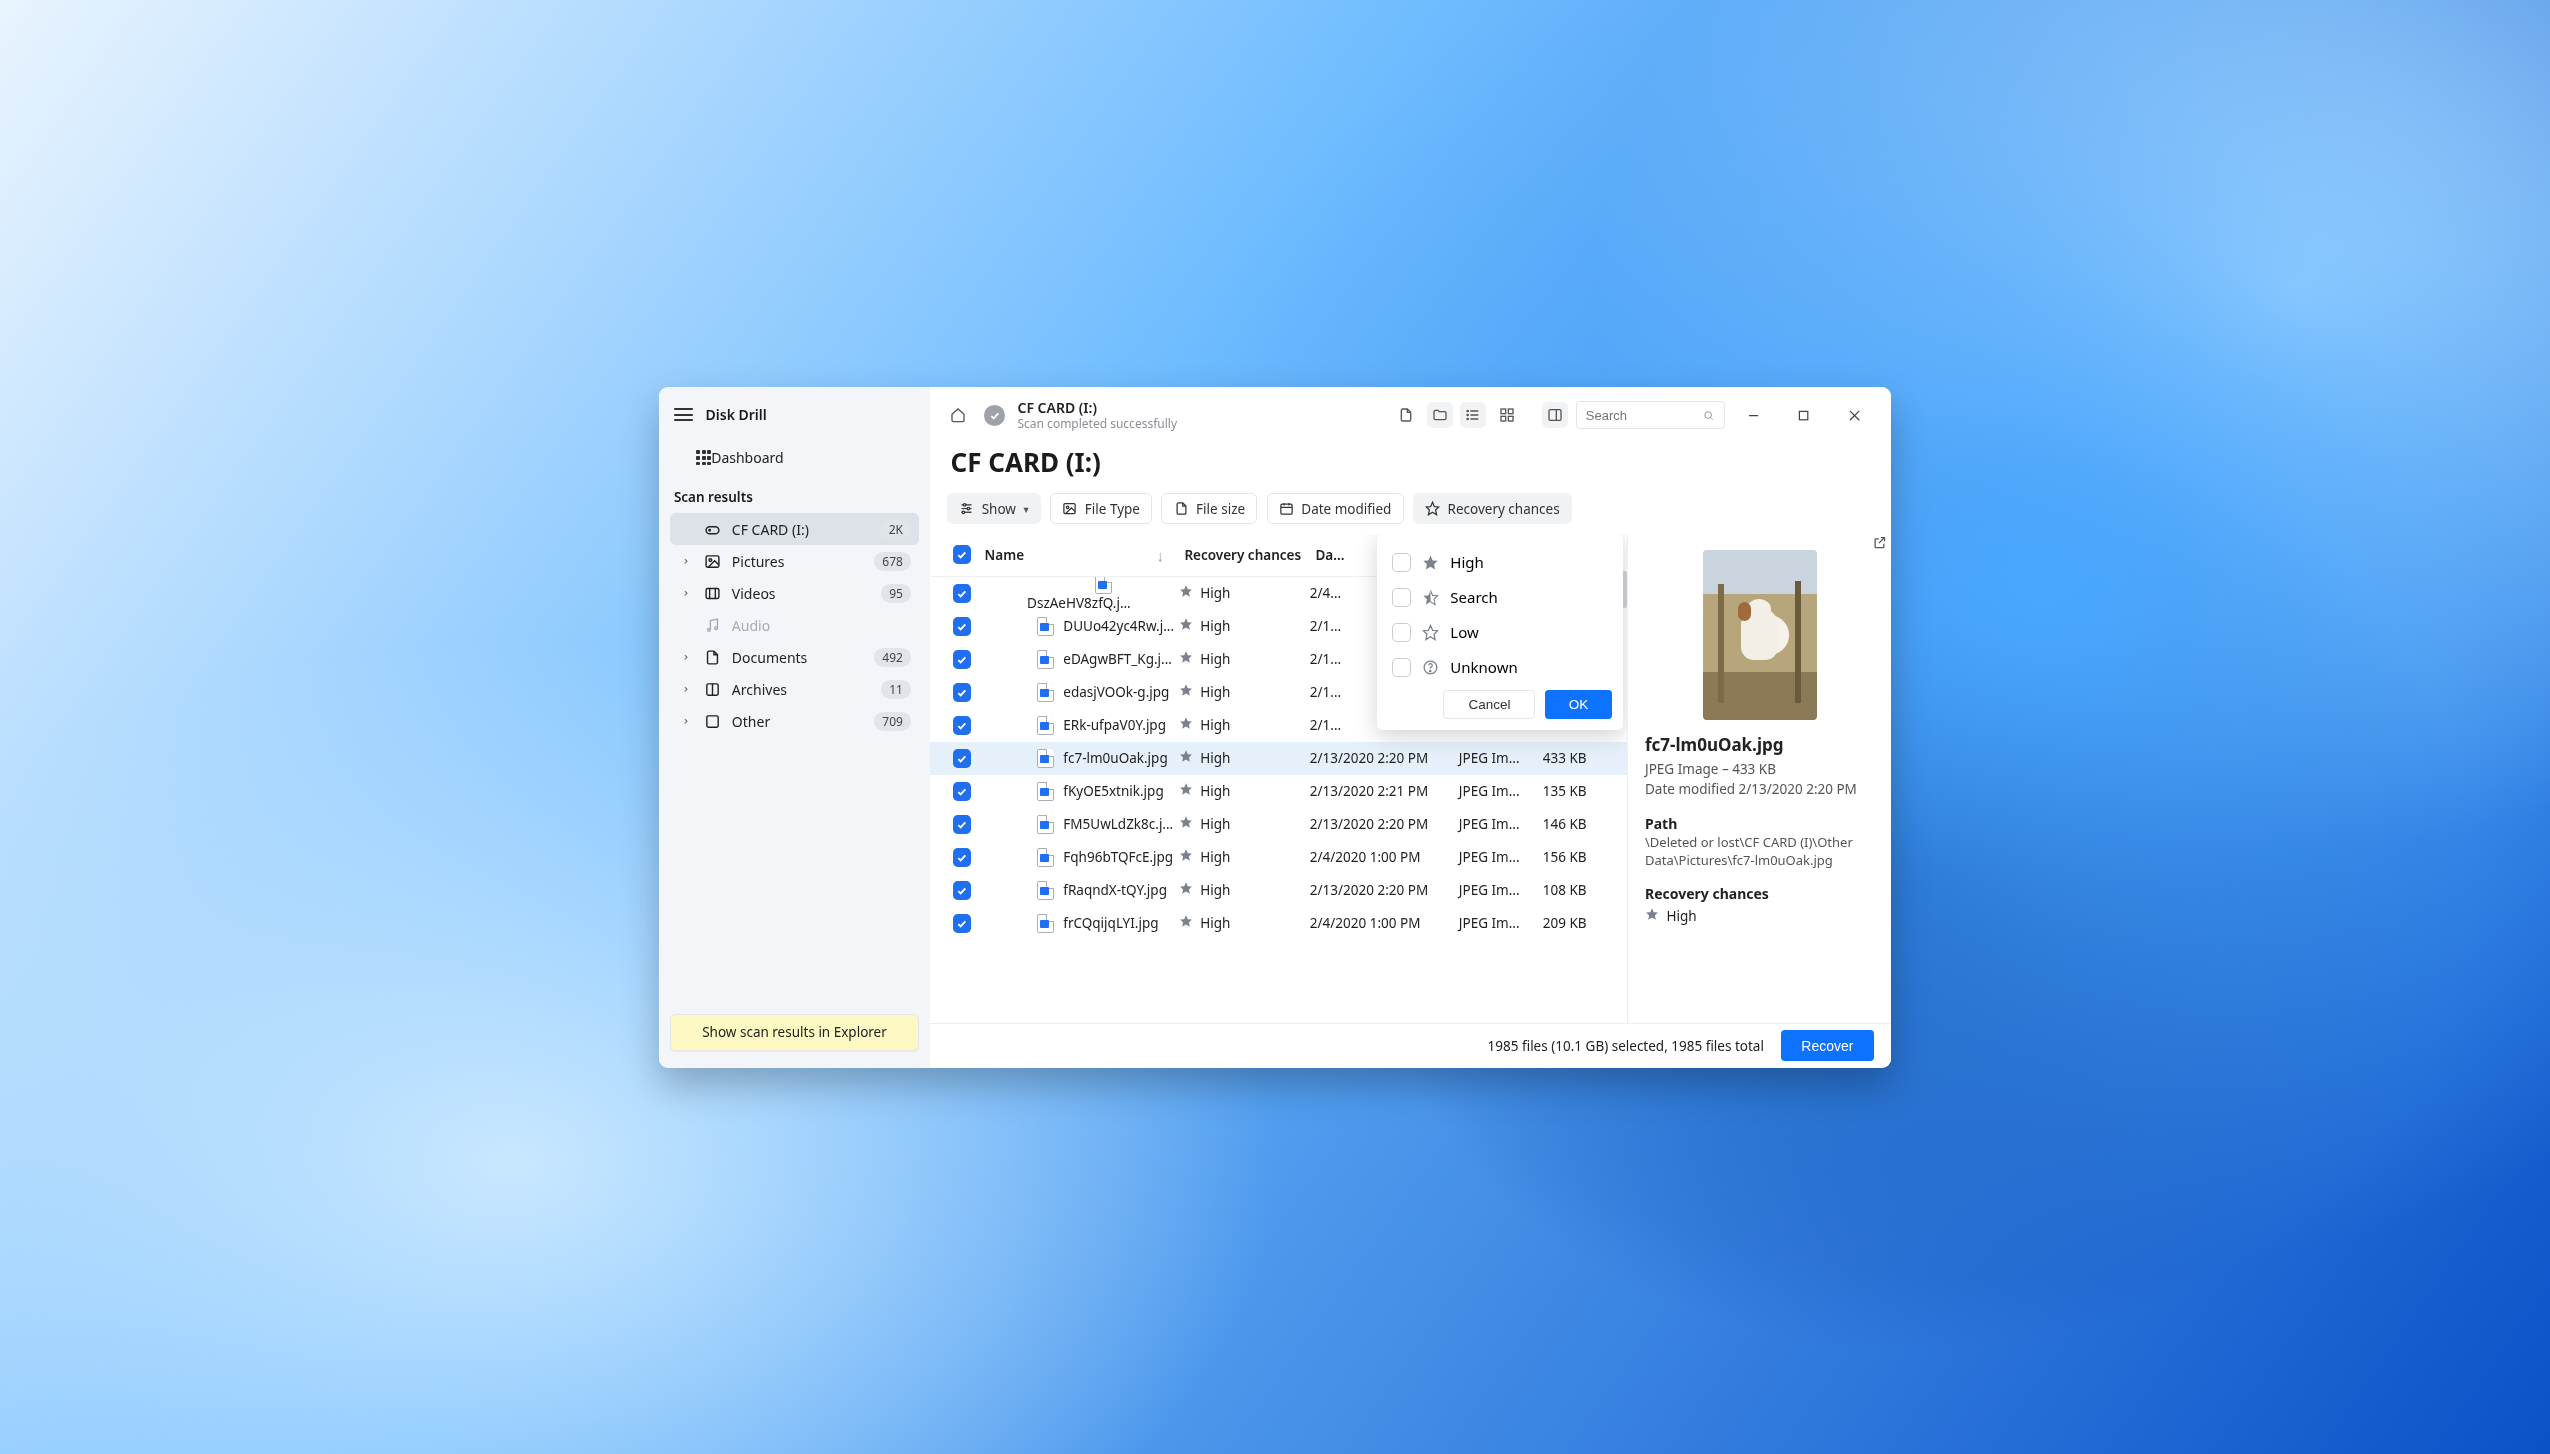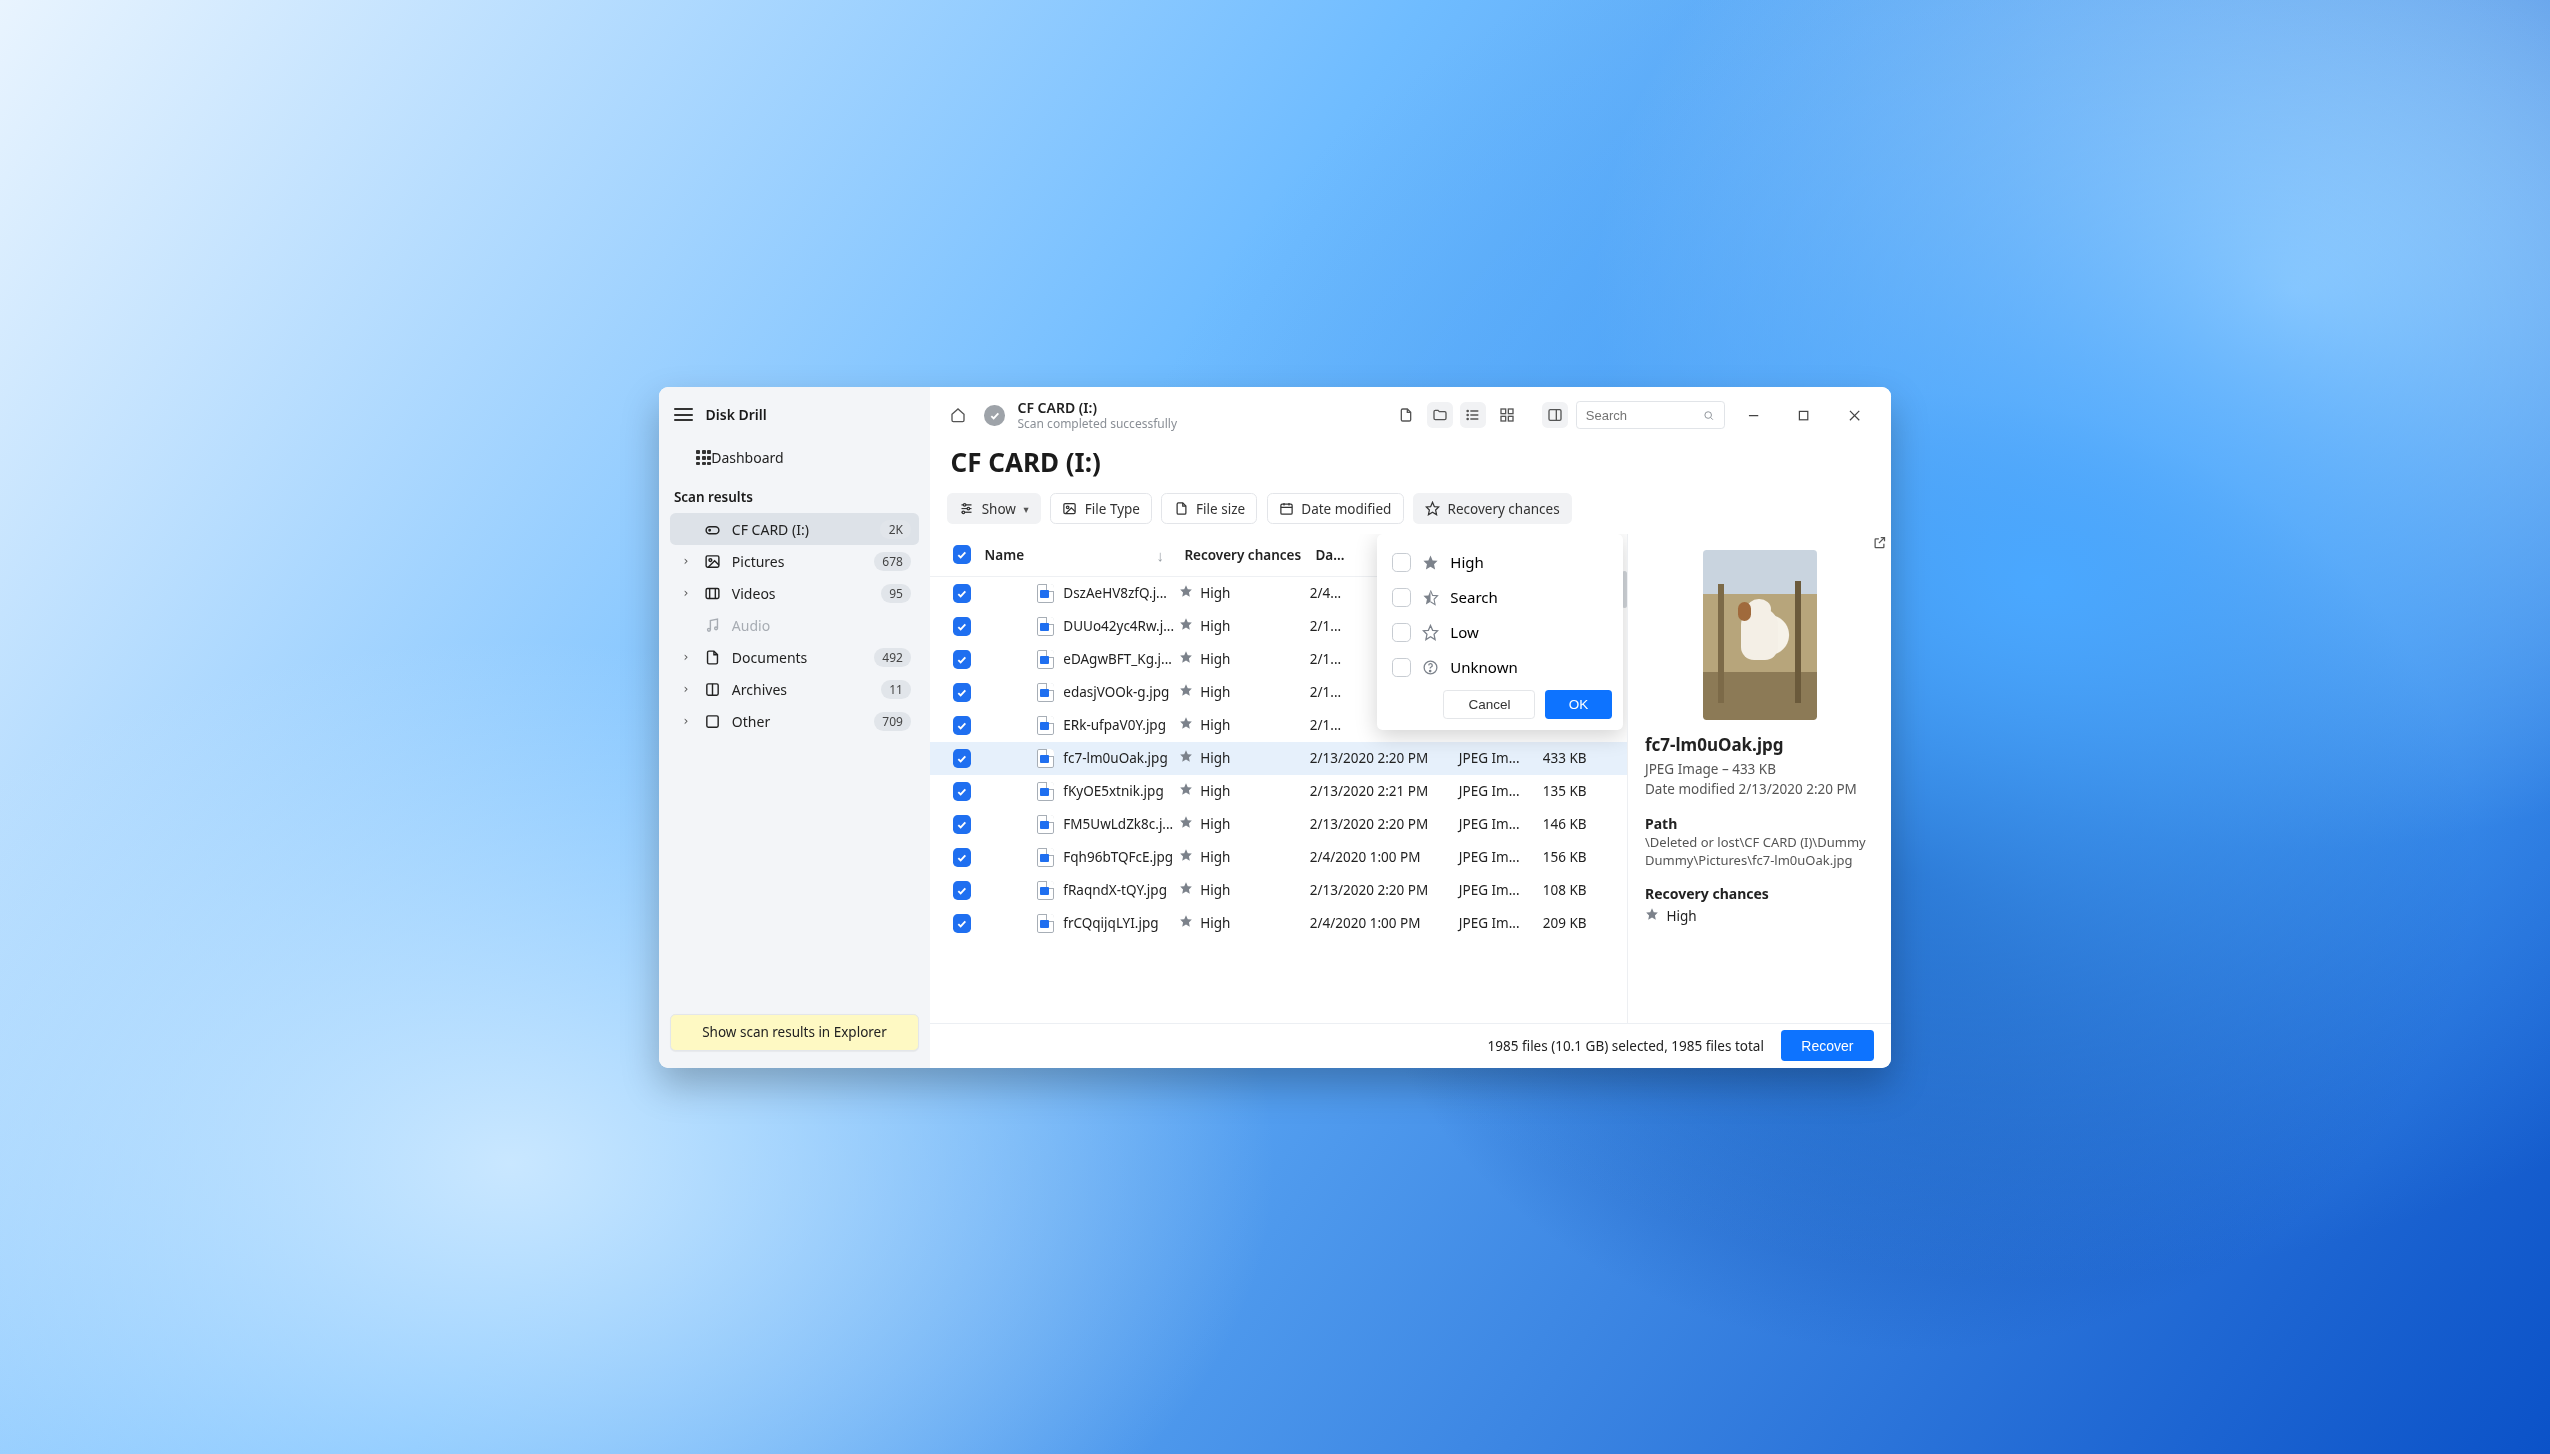--- a/index.html
+++ b/index.html
@@ -410,21 +410,21 @@
         </div>
         <div class="rows" id="rows">
             <div class="row">
               <div class="col-chk">
                 <div class="chkbox">
                   <svg viewBox="0 0 24 24" fill="none" stroke="#fff" stroke-width="4">
                     <polyline points="5 13 10 18 20 7"></polyline>
                   </svg>
                 </div>
               </div>
-              <div class="col-name" style="display:flex;align-items:center;">
+              <div class="col-name" style="display:flex;align-items:center;flex-direction:column;">
                 <span class="file-icon">
                   <span class="page"></span>
                   <span class="square"></span>
                 </span>
                 <span class="fname">DszAeHV8zfQ.j...</span>
               </div>
               <div class="col-rec">
                 <span class="rec-cell">
                   <span class="star"><svg viewBox="0 0 24 24" fill="currentColor">
                       <polygon points="12 2 15 9 22 9.5 17 14.5 18.5 22 12 18 5.5 22 7 14.5 2 9.5 9 9"></polygon>
@@ -766,21 +766,21 @@
               <path d="M20 4l-9 9"></path>
               <path d="M19 14v5a1 1 0 0 1-1 1H6a1 1 0 0 1-1-1V7a1 1 0 0 1 1-1h5"></path>
             </svg></div>
         <div class="thumb">
             <div class="dog"></div>
           </div>
         <div class="d-title">fc7-lm0uOak.jpg</div>
         <div class="d-line">JPEG Image – 433 KB</div>
         <div class="d-line">Date modified 2/13/2020 2:20 PM</div>
         <div class="d-h">Path</div>
-        <div class="d-path">\Deleted or lost\CF CARD (I)\Dummy Dummy\Pictures\fc7-lm0uOak.jpg</div>
+        <div class="d-path">\Deleted or lost\CF CARD (I)\Other Data\Pictures\fc7-lm0uOak.jpg</div>
         <div class="d-h">Recovery chances</div>
         <div class="d-rec">
           <span class="star"><svg viewBox="0 0 24 24" fill="currentColor">
                 <polygon points="12 2 15 9 22 9.5 17 14.5 18.5 22 12 18 5.5 22 7 14.5 2 9.5 9 9"></polygon>
               </svg></span>
           <span>High</span>
         </div>
       </aside>
     </div>
 

